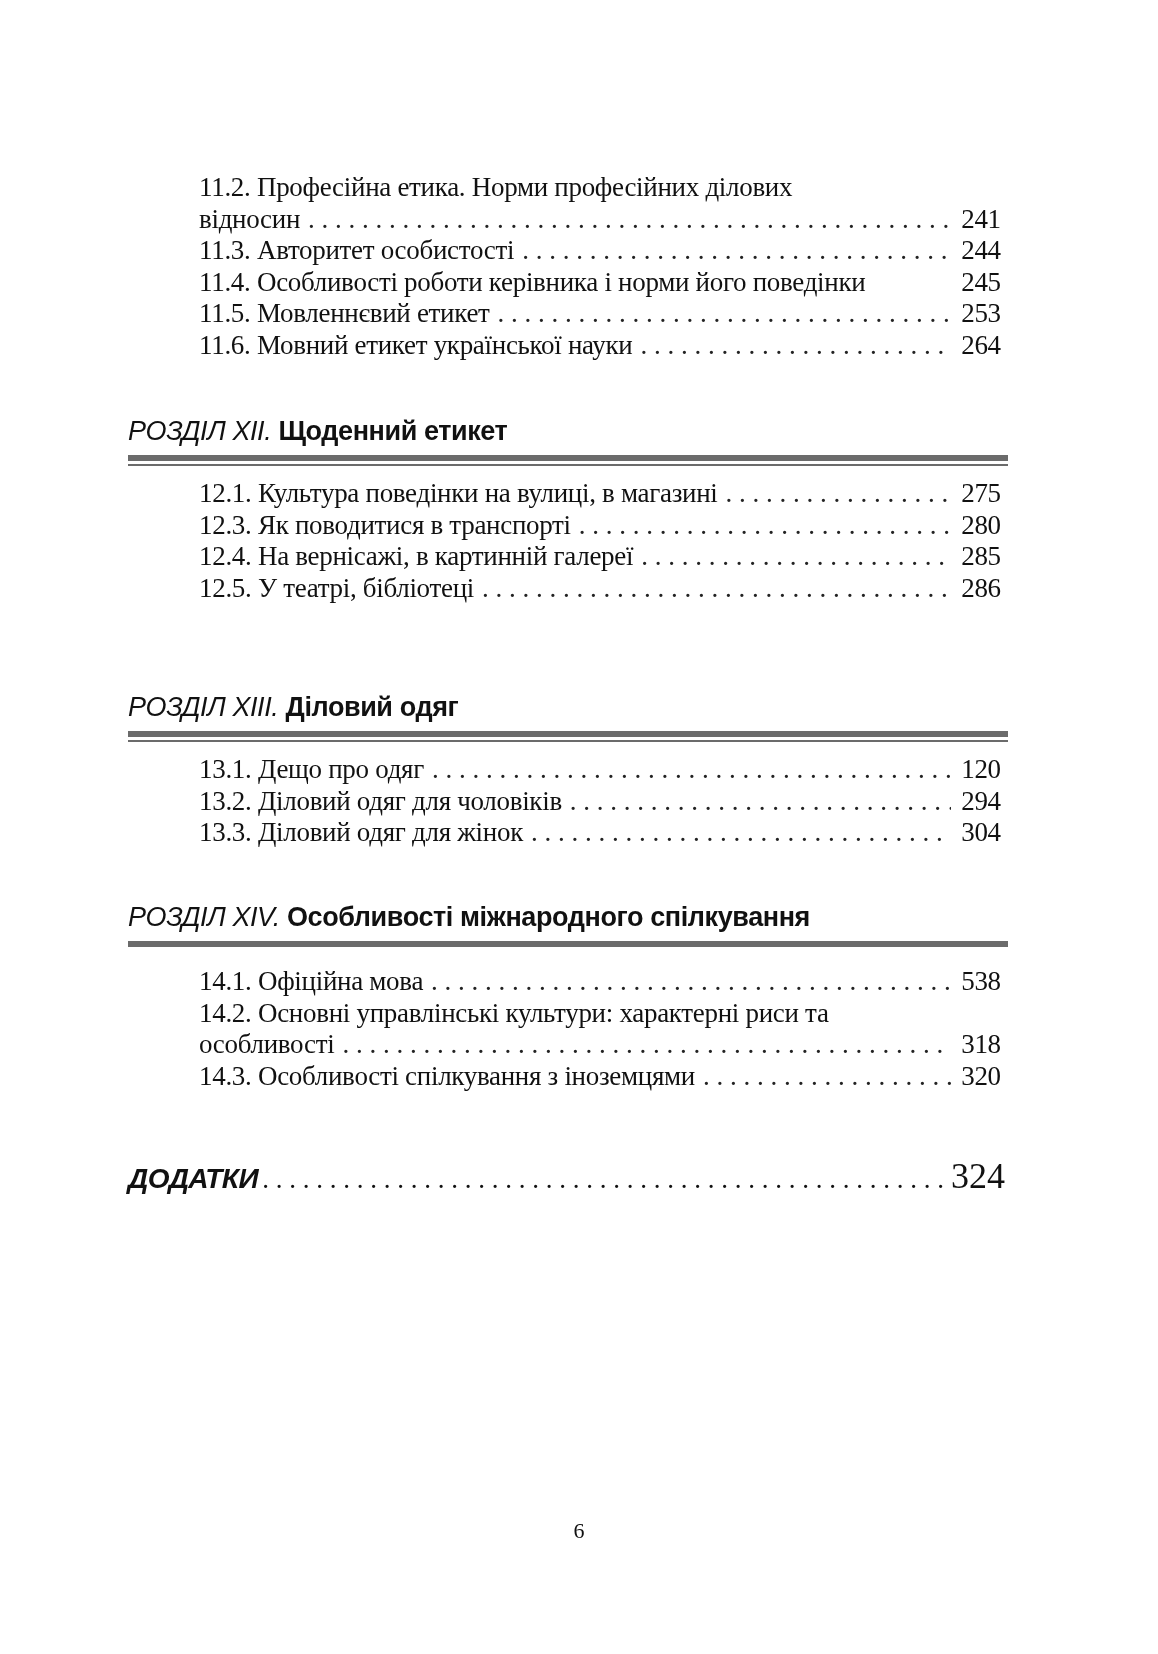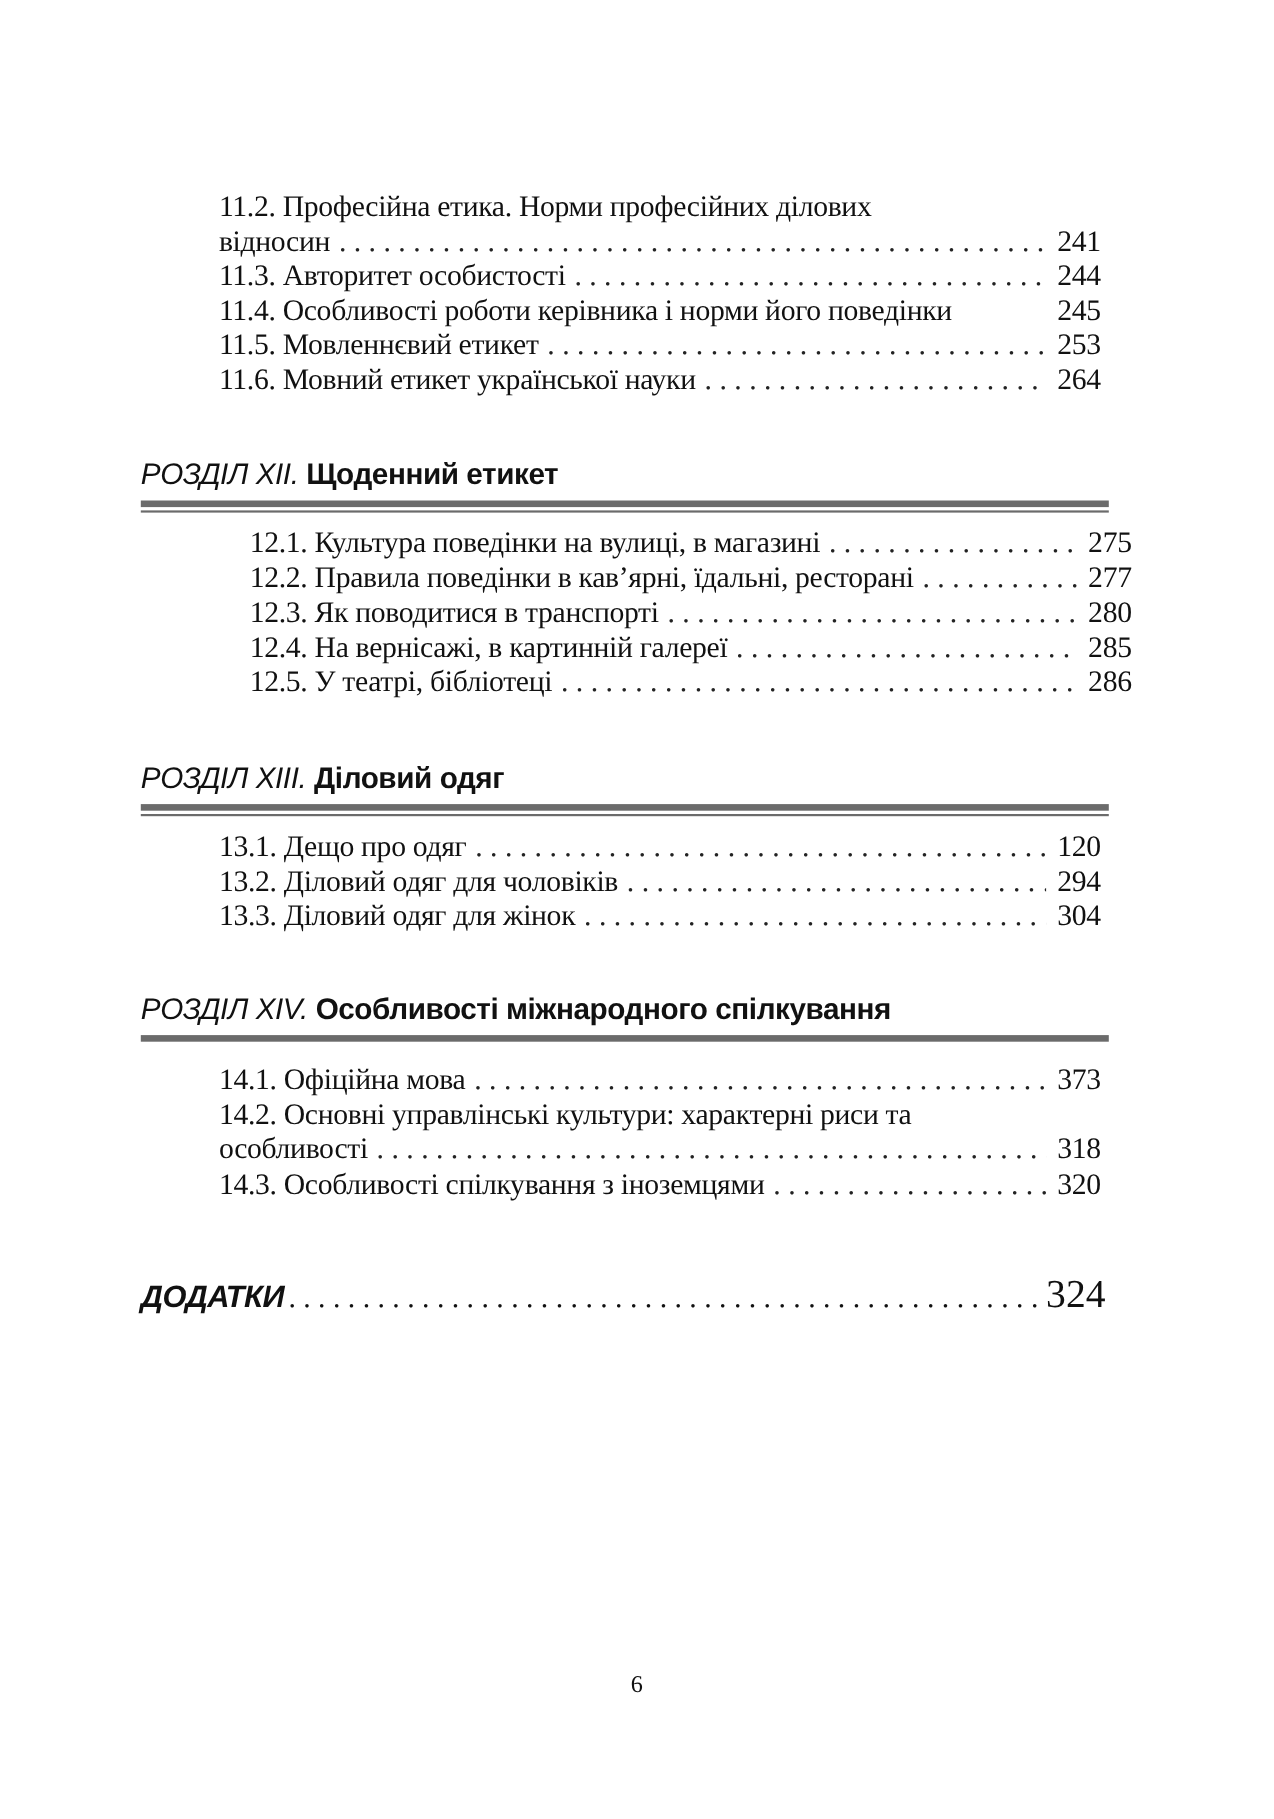--- a/index.html
+++ b/index.html
@@ -65,30 +65,25 @@
 
   <div class="section-head" style="top:414px;">
     <div class="label">
       <span class="prefix">РОЗДІЛ XII.</span>
       <span class="name">Щоденний етикет</span>
     </div>
     <div class="rule-thick"></div>
     <div class="rule-thin"></div>
   </div>
 
-  <div class="toc-block" style="top:478px;margin-left:28px;">
+  <div class="toc-block" style="top:478px;">
     <div class="entry">
       <span class="title">12.1. Культура поведінки на вулиці, в магазині</span>
       <span class="leader"></span>
       <span class="page-num">275</span>
-    </div>
-    <div class="entry">
-      <span class="title">12.2. Правила поведінки в кав’ярні, їдальні, ресторані</span>
-      <span class="leader"></span>
-      <span class="page-num">277</span>
     </div>
     <div class="entry">
       <span class="title">12.3. Як поводитися в транспорті</span>
       <span class="leader"></span>
       <span class="page-num">280</span>
     </div>
     <div class="entry">
       <span class="title">12.4. На вернісажі, в картинній галереї</span>
       <span class="leader"></span>
       <span class="page-num">285</span>
@@ -132,21 +127,21 @@
       <span class="prefix">РОЗДІЛ XIV.</span>
       <span class="name">Особливості міжнародного спілкування</span>
     </div>
     <div class="rule-thick"></div>
   </div>
 
   <div class="toc-block" style="top:966px;">
     <div class="entry">
       <span class="title">14.1. Офіційна мова</span>
       <span class="leader"></span>
-      <span class="page-num">373</span>
+      <span class="page-num">538</span>
     </div>
     <div class="entry nolead">
       <span class="title">14.2. Основні управлінські культури: характерні риси та</span>
       <span class="leader"></span>
       <span class="page-num"></span>
     </div>
     <div class="entry">
       <span class="title">особливості</span>
       <span class="leader"></span>
       <span class="page-num">318</span>

